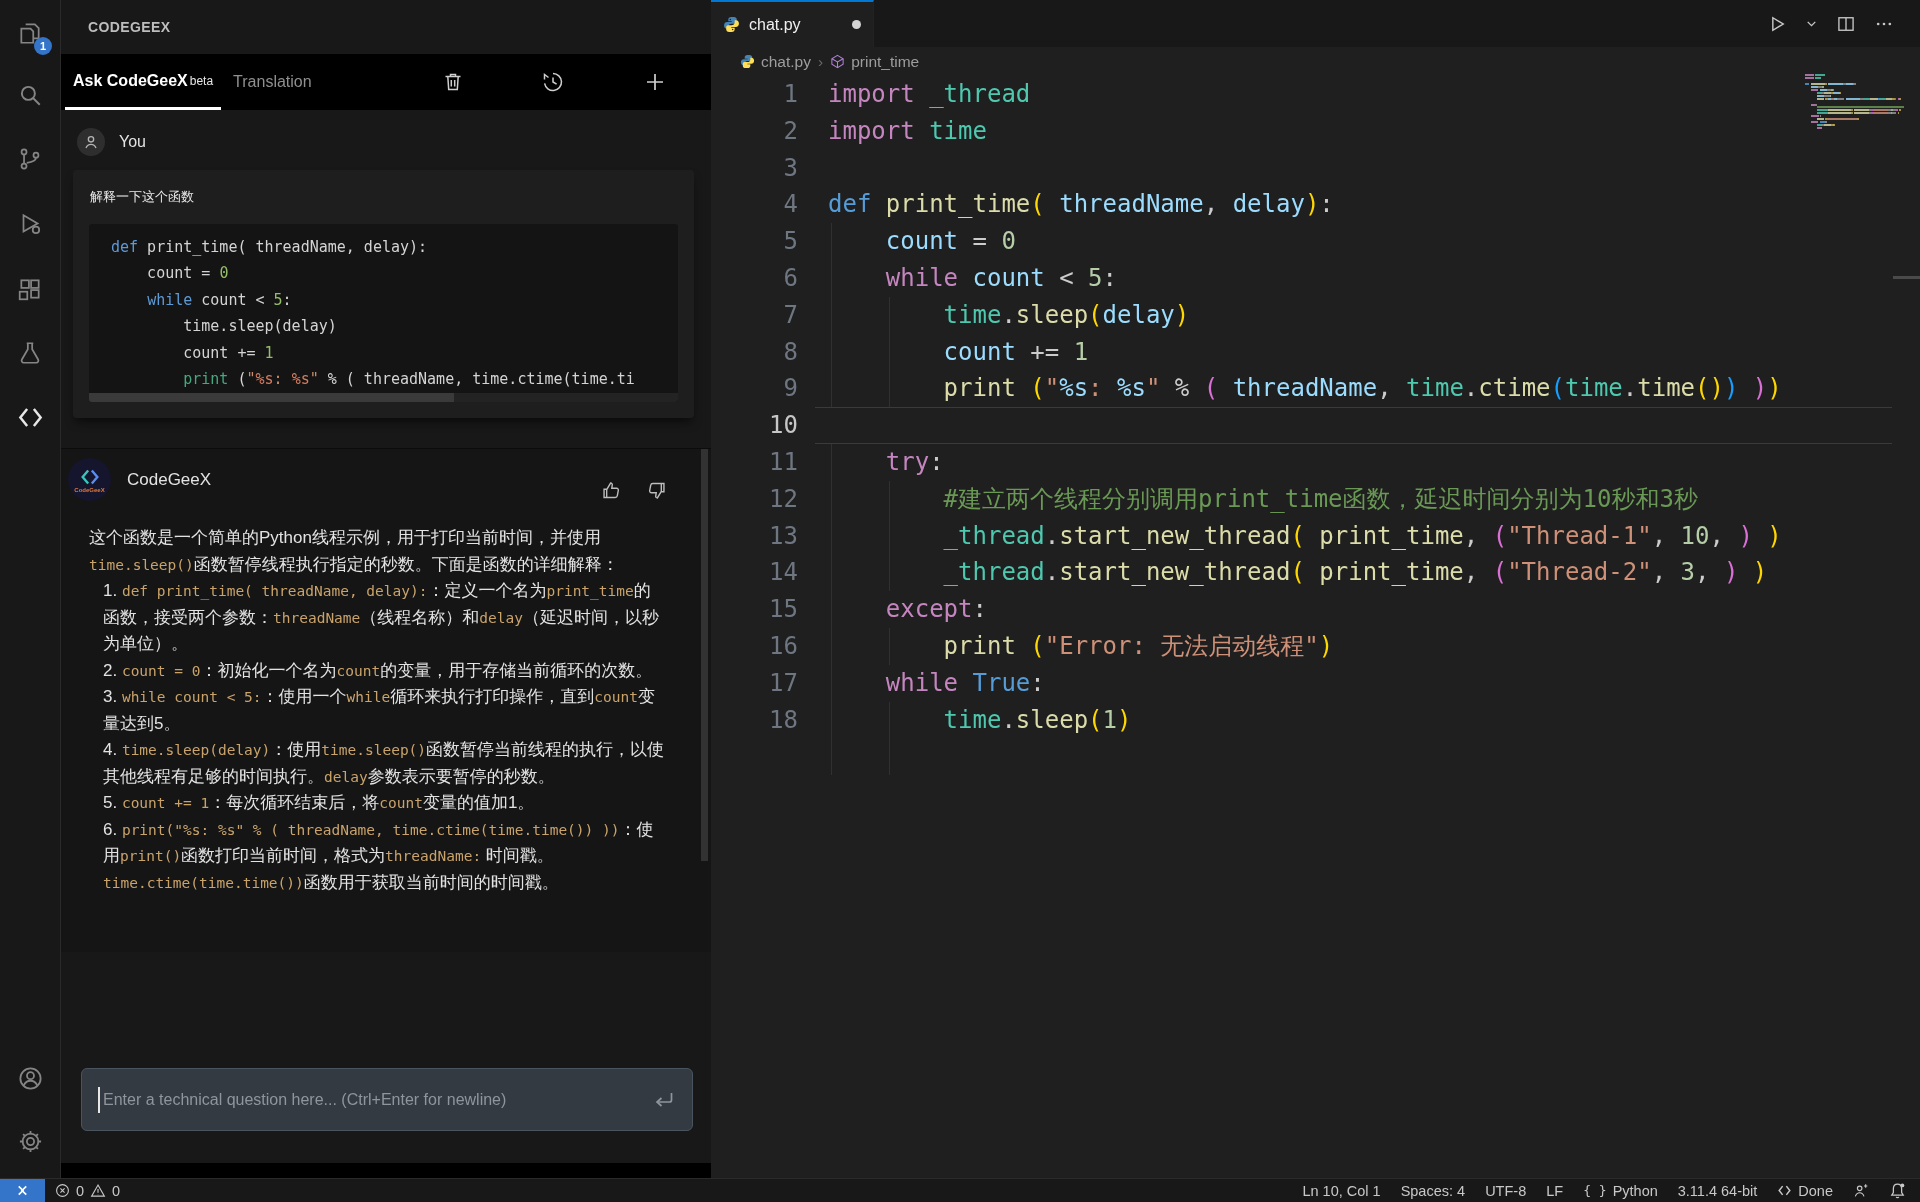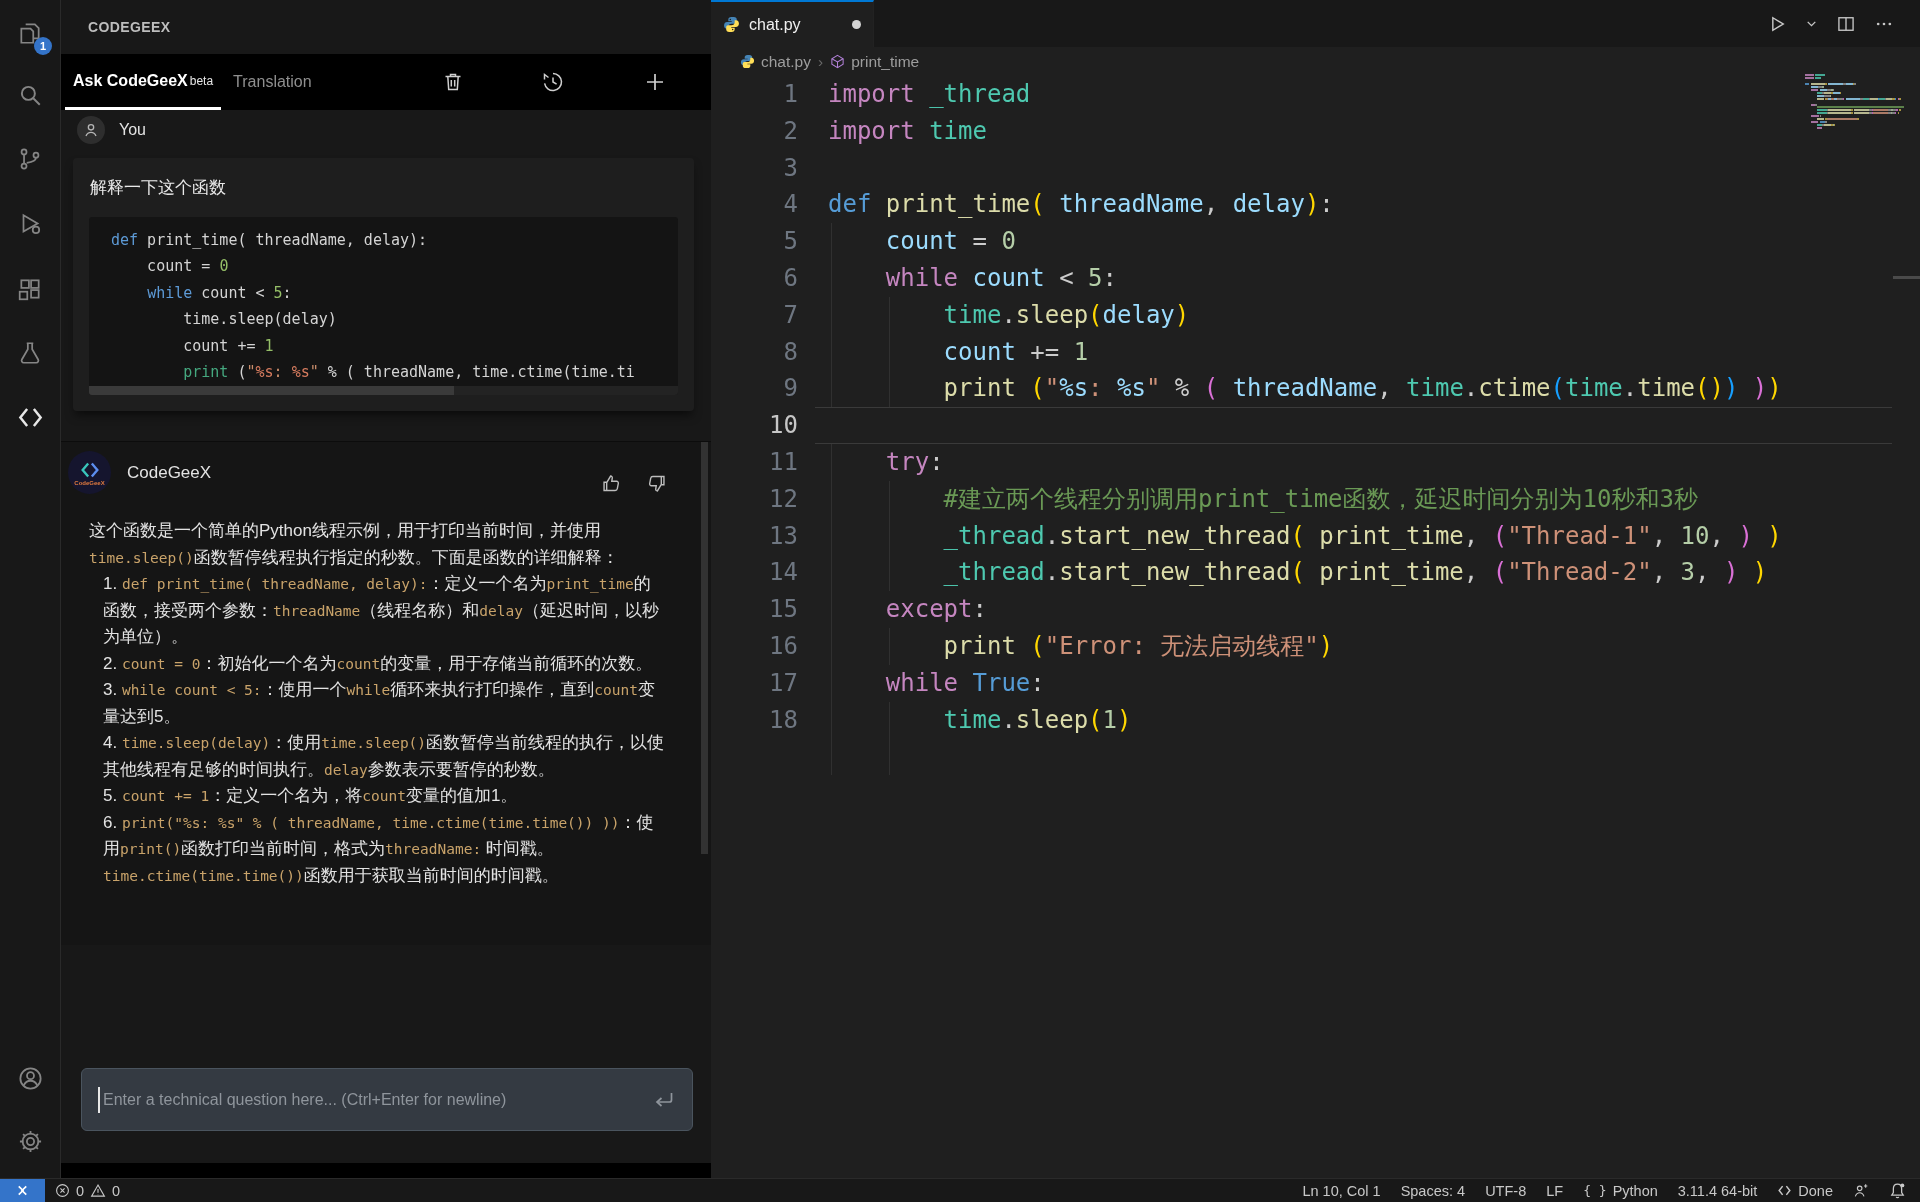--- a/index.html
+++ b/index.html
@@ -21,26 +21,26 @@
   .panel-tabbar{position:relative;height:56px;background:#000;display:flex;align-items:stretch;}
   .ptab{display:flex;align-items:center;padding:0 8px;margin-left:4px;cursor:pointer;}
   .ptab .lbl{font-size:16px;color:#fff;font-weight:bold;}
   .ptab sup{font-size:12px;color:#e8e8e8;margin-left:2px;}
   .ptab.active{border-bottom:3px solid #fff;}
   .ptab.inactive{}
   .ptab.inactive .lbl{color:#8f8f8f;font-weight:normal;}
   .ptab-icon{position:absolute;top:16px;width:24px;height:24px;color:#cfcfcf;cursor:pointer;}
 
   .chat{position:absolute;top:110px;left:0;width:650px;bottom:0;}
-  .msg-user{background:#181818;padding:2px 0 0;}
+  .msg-user{background:#181818;padding:14px 0 0;}
   .m-head{display:flex;align-items:center;gap:14px;height:36px;padding-left:16px;}
   .avatar-you{width:28px;height:28px;border-radius:50%;background:#2e2e2e;display:flex;align-items:center;justify-content:center;color:#b5b5b5;}
   .who{font-size:16px;color:#e3e3e3;}
   .bubble{margin:10px 17px 0 12px;background:#1e1e1e;border-radius:4px;box-shadow:0 6px 10px -2px rgba(0,0,0,.55);padding:16px;}
-  .question{font-size:17px;color:#eaeaea;margin:2px 0 18px 1px;}
+  .question{font-size:13px;color:#eaeaea;margin:2px 0 18px 1px;}
   .codeblock{position:relative;background:#141414;border-radius:3px;height:168px;padding:10px 0 0 22px;overflow:hidden;}
   .cb-line{font-family:"DejaVu Sans Mono",monospace;font-size:15px;line-height:26.4px;white-space:pre;color:#d4d4d4;}
   .cb-scroll{position:absolute;left:0;right:0;bottom:0;height:9px;background:#232323;}
   .cb-thumb{position:absolute;left:0;top:0;height:9px;width:62%;background:#3a3a3a;}
 
   .msg-assistant{position:relative;background:#151515;border-top:1px solid #0c0c0c;margin-top:30px;padding:9px 0 56px;}
   .a-head{display:flex;align-items:center;gap:16px;padding:0 44px 0 7px;}
   .avatar-cgx{width:43px;height:43px;border-radius:50%;background:#15152e;display:flex;flex-direction:column;align-items:center;justify-content:center;overflow:hidden;}
   .avatar-cgx .tiny{font-size:6px;color:#e07a3f;line-height:5px;font-weight:bold;}
   .thumbs{margin-left:auto;display:flex;gap:24px;align-self:flex-end;color:#bdbdbd;}
@@ -251,21 +251,21 @@
             </span>
           </span>
         </div>
         <div class="answer">
           <div><span>这个函数是一个简单的Python线程示例，用于打印当前时间，并使用</span><span class="ic">time.sleep()</span><span>函数暂停线程执行指定的秒数。下面是函数的详细解释：</span></div>
           <div class="olist">
               <div class="li"><span>1. </span><span class="ic">def print_time( threadName, delay):</span><span>：定义一个名为</span><span class="ic">print_time</span><span>的函数，接受两个参数：</span><span class="ic">threadName</span><span>（线程名称）和</span><span class="ic">delay</span><span>（延迟时间，以秒为单位）。</span></div>
               <div class="li"><span>2. </span><span class="ic">count = 0</span><span>：初始化一个名为</span><span class="ic">count</span><span>的变量，用于存储当前循环的次数。</span></div>
               <div class="li"><span>3. </span><span class="ic">while count &lt; 5:</span><span>：使用一个</span><span class="ic">while</span><span>循环来执行打印操作，直到</span><span class="ic">count</span><span>变量达到5。</span></div>
               <div class="li"><span>4. </span><span class="ic">time.sleep(delay)</span><span>：使用</span><span class="ic">time.sleep()</span><span>函数暂停当前线程的执行，以使其他线程有足够的时间执行。</span><span class="ic">delay</span><span>参数表示要暂停的秒数。</span></div>
-              <div class="li"><span>5. </span><span class="ic">count += 1</span><span>：定义一个名为，将</span><span class="ic">count</span><span>变量的值加1。</span></div>
+              <div class="li"><span>5. </span><span class="ic">count += 1</span><span>：每次循环结束后，将</span><span class="ic">count</span><span>变量的值加1。</span></div>
               <div class="li"><span>6. </span><span class="ic">print("%s: %s" % ( threadName, time.ctime(time.time()) ))</span><span>：使用</span><span class="ic">print()</span><span>函数打印当前时间，格式为</span><span class="ic">threadName:</span><span> 时间戳。</span><span class="ic">time.ctime(time.time())</span><span>函数用于获取当前时间的时间戳。</span></div>
             </div>
         </div>
         <div class="a-scrollbar"></div>
       </div>
     </div>
 
     <div class="input-box">
       <span class="caret"></span>
       <span class="placeholder">Enter a technical question here... (Ctrl+Enter for newline)</span>

